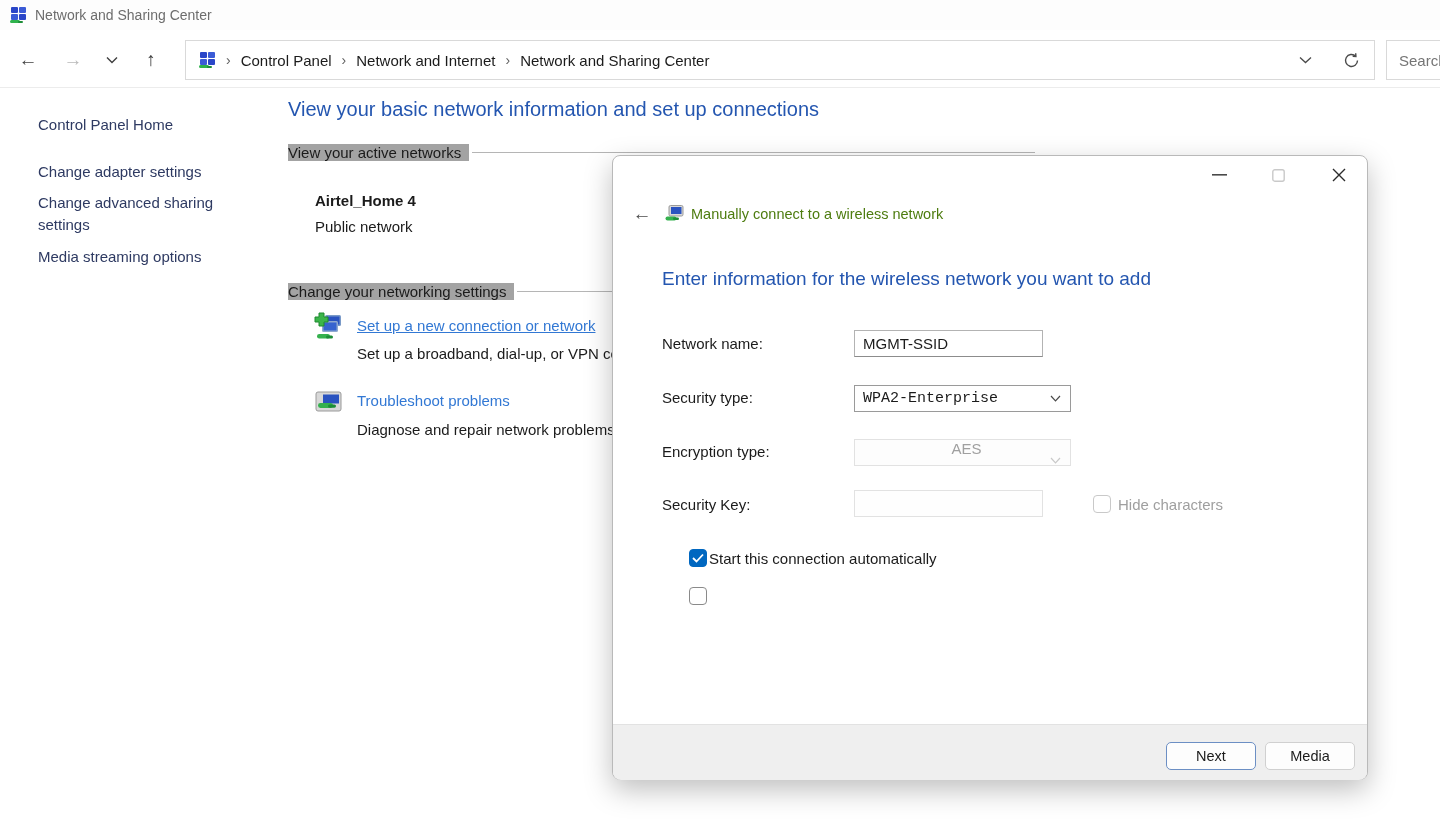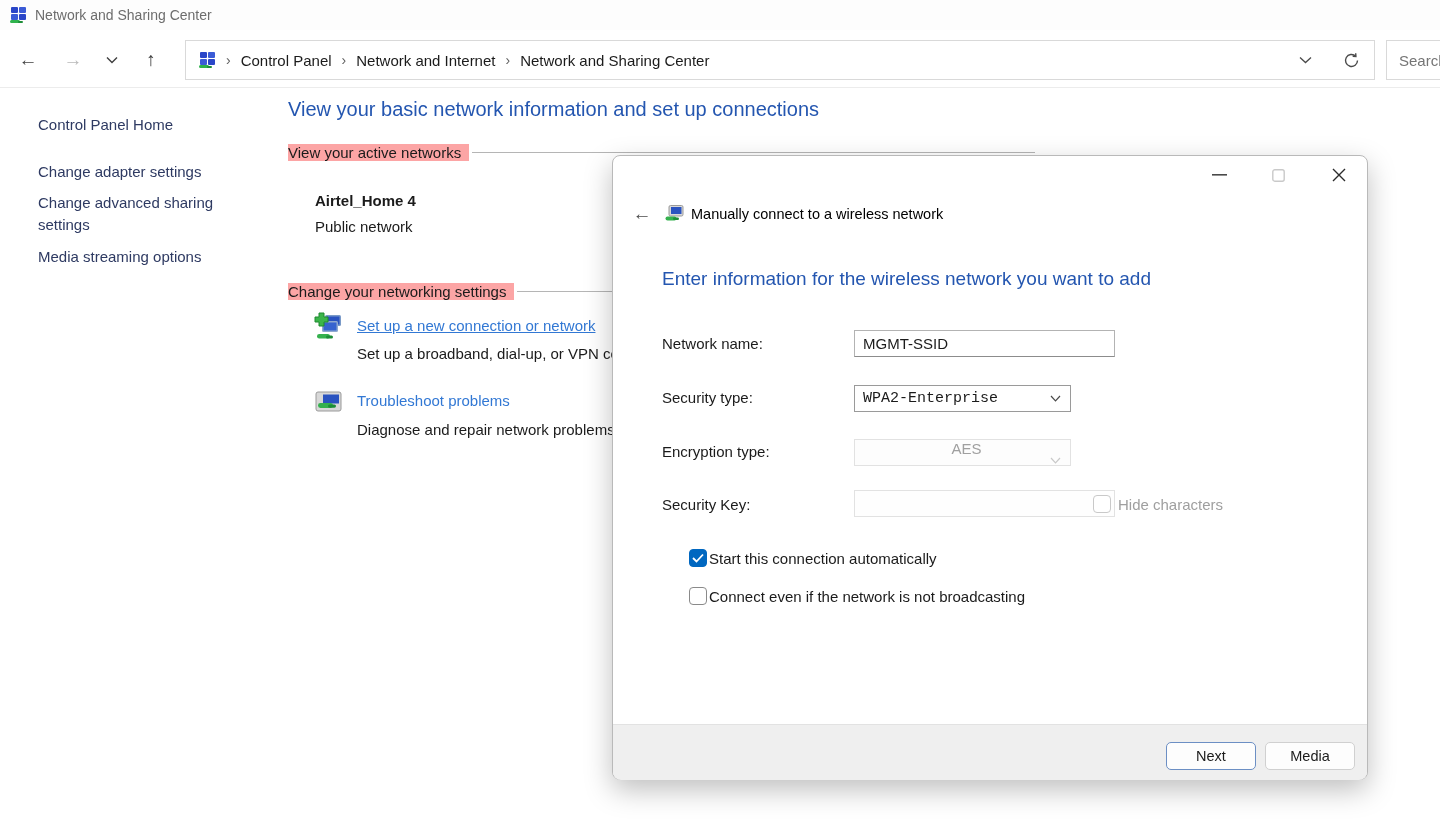--- a/index.html
+++ b/index.html
@@ -22,37 +22,37 @@
   .crumb { font-size:15px; color:#1b1b1b; white-space:nowrap; cursor:default; }
   .addr-right { margin-left:auto; display:flex; align-items:center; }
   .srch { position:absolute; left:1386px; top:10px; width:200px; height:40px; border:1px solid #d9d9d9; background:#fff; display:flex; align-items:center; }
   .srch input { border:0; outline:none; font-size:15px; color:#4a4a4a; margin-left:12px; width:150px; font-family:inherit; background:transparent; }
 
   
   .side a { position:absolute; color:#2e3a62; font-size:15px; text-decoration:none; line-height:22px; display:block; cursor:pointer; }
 
   
   .main-h1 { position:absolute; left:288px; top:98px; font-size:20px; color:#2456b0; font-weight:400; }
-  .sec-label { position:absolute; font-size:15px; color:#1b1b1b; background:#fca5a5; padding-right:8px; }
+  .sec-label { position:absolute; font-size:15px; color:#1b1b1b; background:#a3a3a3; padding-right:8px; }
   .sec-line { position:absolute; height:1px; background:#b5b5b5; }
   .net-name { position:absolute; left:315px; top:192px; font-size:15px; font-weight:700; }
   .net-type { position:absolute; left:315px; top:218px; font-size:15px; }
   .task-link { position:absolute; font-size:15px; color:#3278d4; text-decoration:none; cursor:pointer; }
   .task-desc { position:absolute; font-size:15px; color:#1b1b1b; white-space:nowrap; }
 
   
   .dialog { position:absolute; left:612px; top:155px; width:756px; height:625px; background:#fff;
             border:1px solid #b9b9b9; border-radius:8px; box-shadow:0 10px 28px rgba(0,0,0,.25); }
   .winbtn { position:absolute; top:4px; width:46px; height:30px; display:flex; align-items:center; justify-content:center; cursor:default; }
   .dlg-back { position:absolute; left:14px; top:44px; width:30px; height:28px; font-size:19px; color:#4a4a4a; display:flex; align-items:center; justify-content:center; }
   .dlg-ico { position:absolute; left:52px; top:49px; width:19px; height:17px; }
-  .dlg-title { position:absolute; left:78px; top:50px; font-size:14.5px; color:#000000; }
+  .dlg-title { position:absolute; left:78px; top:50px; font-size:14.5px; color:#4d7c0f; }
   .dlg-h1 { position:absolute; left:49px; top:112px; font-size:19px; color:#2456b0; font-weight:400; }
   .f-label { position:absolute; left:49px; font-size:15px; color:#1b1b1b; }
-  .f-input { position:absolute; left:241px; width:261px; height:27px; border:1px solid #b3b3b3; border-bottom-color:#8c8c8c;
+  .f-input { position:absolute; left:241px; width:189px; height:27px; border:1px solid #b3b3b3; border-bottom-color:#8c8c8c;
              font-size:15px; color:#1b1b1b; padding:0 8px; font-family:inherit; outline:none; background:#fff; }
   .combo { position:absolute; left:241px; width:217px; height:27px; border:1px solid #9a9a9a; background:#fff;
            display:flex; align-items:center; font-size:15px; padding-left:8px; cursor:default; }
   .combo .chev { margin-left:auto; margin-right:9px; }
   .combo.disabled { border-color:#e2e2e2; background:#fdfdfd; color:#a0a0a0; }
   .f-input.disabled { border-color:#e2e2e2; background:#fefefe; }
   .cb { position:absolute; width:18px; height:18px; border:1px solid #8a8a8a; border-radius:4px; background:#fff; cursor:pointer; }
   .cb.lite { border-color:#c9c9c9; }
   .cb.checked { background:#0067c0; border-color:#0067c0; display:flex; align-items:center; justify-content:center; }
   .cb-label { position:absolute; font-size:15px; color:#1b1b1b; cursor:default; }
@@ -225,21 +225,20 @@
     <span class="cb-label gray" style="left:505px; top:340px;">Hide characters</span>
 
     <div class="cb checked" style="left:76px; top:393px;">
       <svg width="12" height="10" viewBox="0 0 12 10">
         <polyline points="1,5 4.5,8.5 11,1.5" fill="none" stroke="#ffffff" stroke-width="1.8"></polyline>
       </svg>
     </div>
     <span class="cb-label" style="left:96px; top:394px;">Start this connection automatically</span>
 
     <div class="cb" style="left:76px; top:431px;"></div>
-    <span class="cb-label" style="left:96px; top:432px;">Connect even if the network is not broadcasting</span>
 
 
     <div class="dlg-footer">
       <button class="btn primary">Next</button>
       <button class="btn normal">Media</button>
     </div>
   </div>
 
 </div>
 

